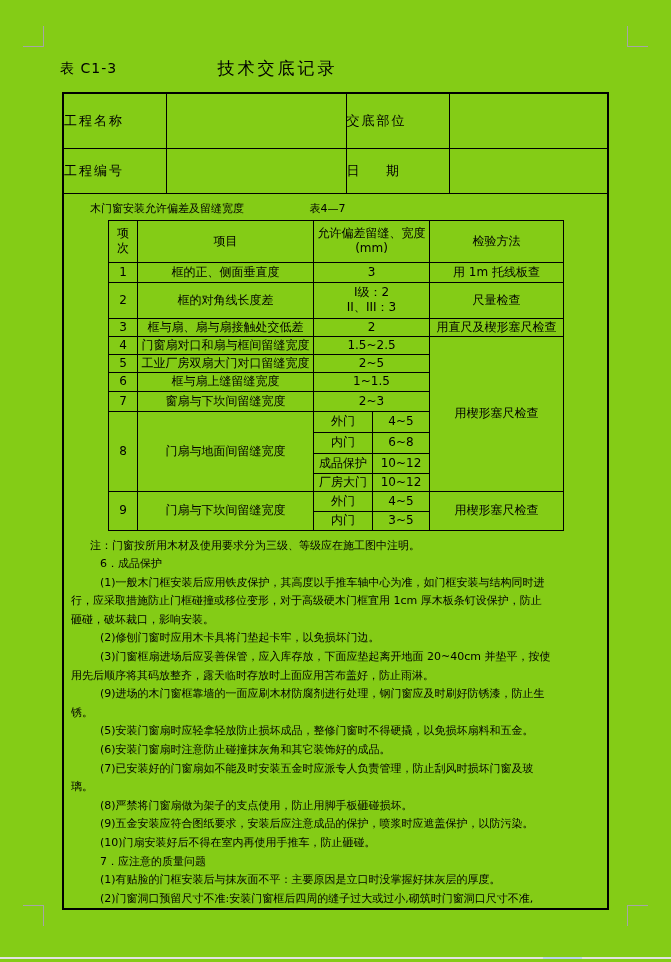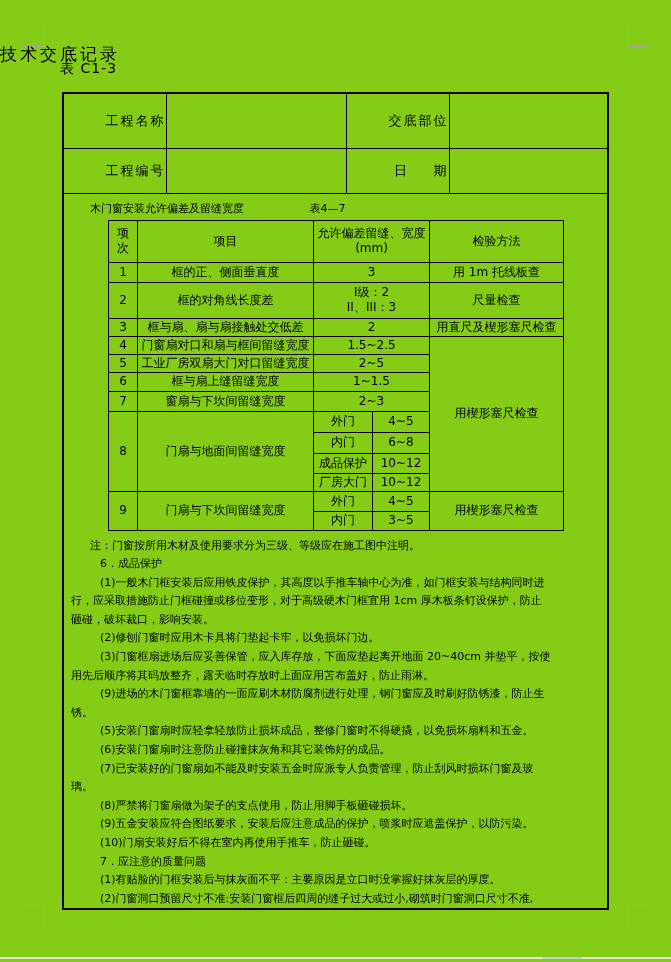--- a/index.html
+++ b/index.html
@@ -8,29 +8,29 @@
     font-family:"DejaVu Sans", sans-serif; color:#000; overflow:hidden;
   }
   
   .crop { position:absolute; width:20px; height:20px; border:0 solid #a6a6a6; }
   .crop.tl { left:23px; top:26px;  border-right-width:1px; border-bottom-width:1px; }
   .crop.tr { left:627px; top:26px; border-left-width:1px;  border-bottom-width:1px; }
   .crop.bl { left:23px; top:905px; border-right-width:1px; border-top-width:1px; }
   .crop.br { left:627px; top:905px; border-left-width:1px; border-top-width:1px; }
 
   .form-code { position:absolute; left:60px; top:60px; font-size:14px; letter-spacing:1px; }
-  .doc-title { position:absolute; left:0; top:43px; width:555px; 
+  .doc-title { position:absolute; left:0; top:57px; width:555px; text-align:center;
                font-size:17px; letter-spacing:3px; }
 
   table.outer { position:absolute; left:62px; top:92px; width:545px;
                 border-collapse:collapse; table-layout:fixed; border:2px solid #000; }
   table.outer td { border:1px solid #000; padding:0; }
   table.outer tr.r1 { height:55px; }
   table.outer tr.r2 { height:45px; }
-  td.lbl { font-size:13px; text-align:right; letter-spacing:2px; }
+  td.lbl { font-size:13px; text-align:left; letter-spacing:2px; }
   td.pre { white-space:pre; }
   td.content-cell { height:708px; vertical-align:top; text-align:left; overflow:hidden; }
 
   .caption-row { margin:7px 0 4px 26px; font-size:11px; white-space:nowrap; }
   .caption-row .tno { margin-left:62px; }
 
   table.spec { margin-left:44px; width:455px; border-collapse:collapse; table-layout:fixed;
                font-size:12px; }
   table.spec td { border:1px solid #000; text-align:center; vertical-align:middle;
                   padding:1px 2px; line-height:1.25; overflow:hidden; }

